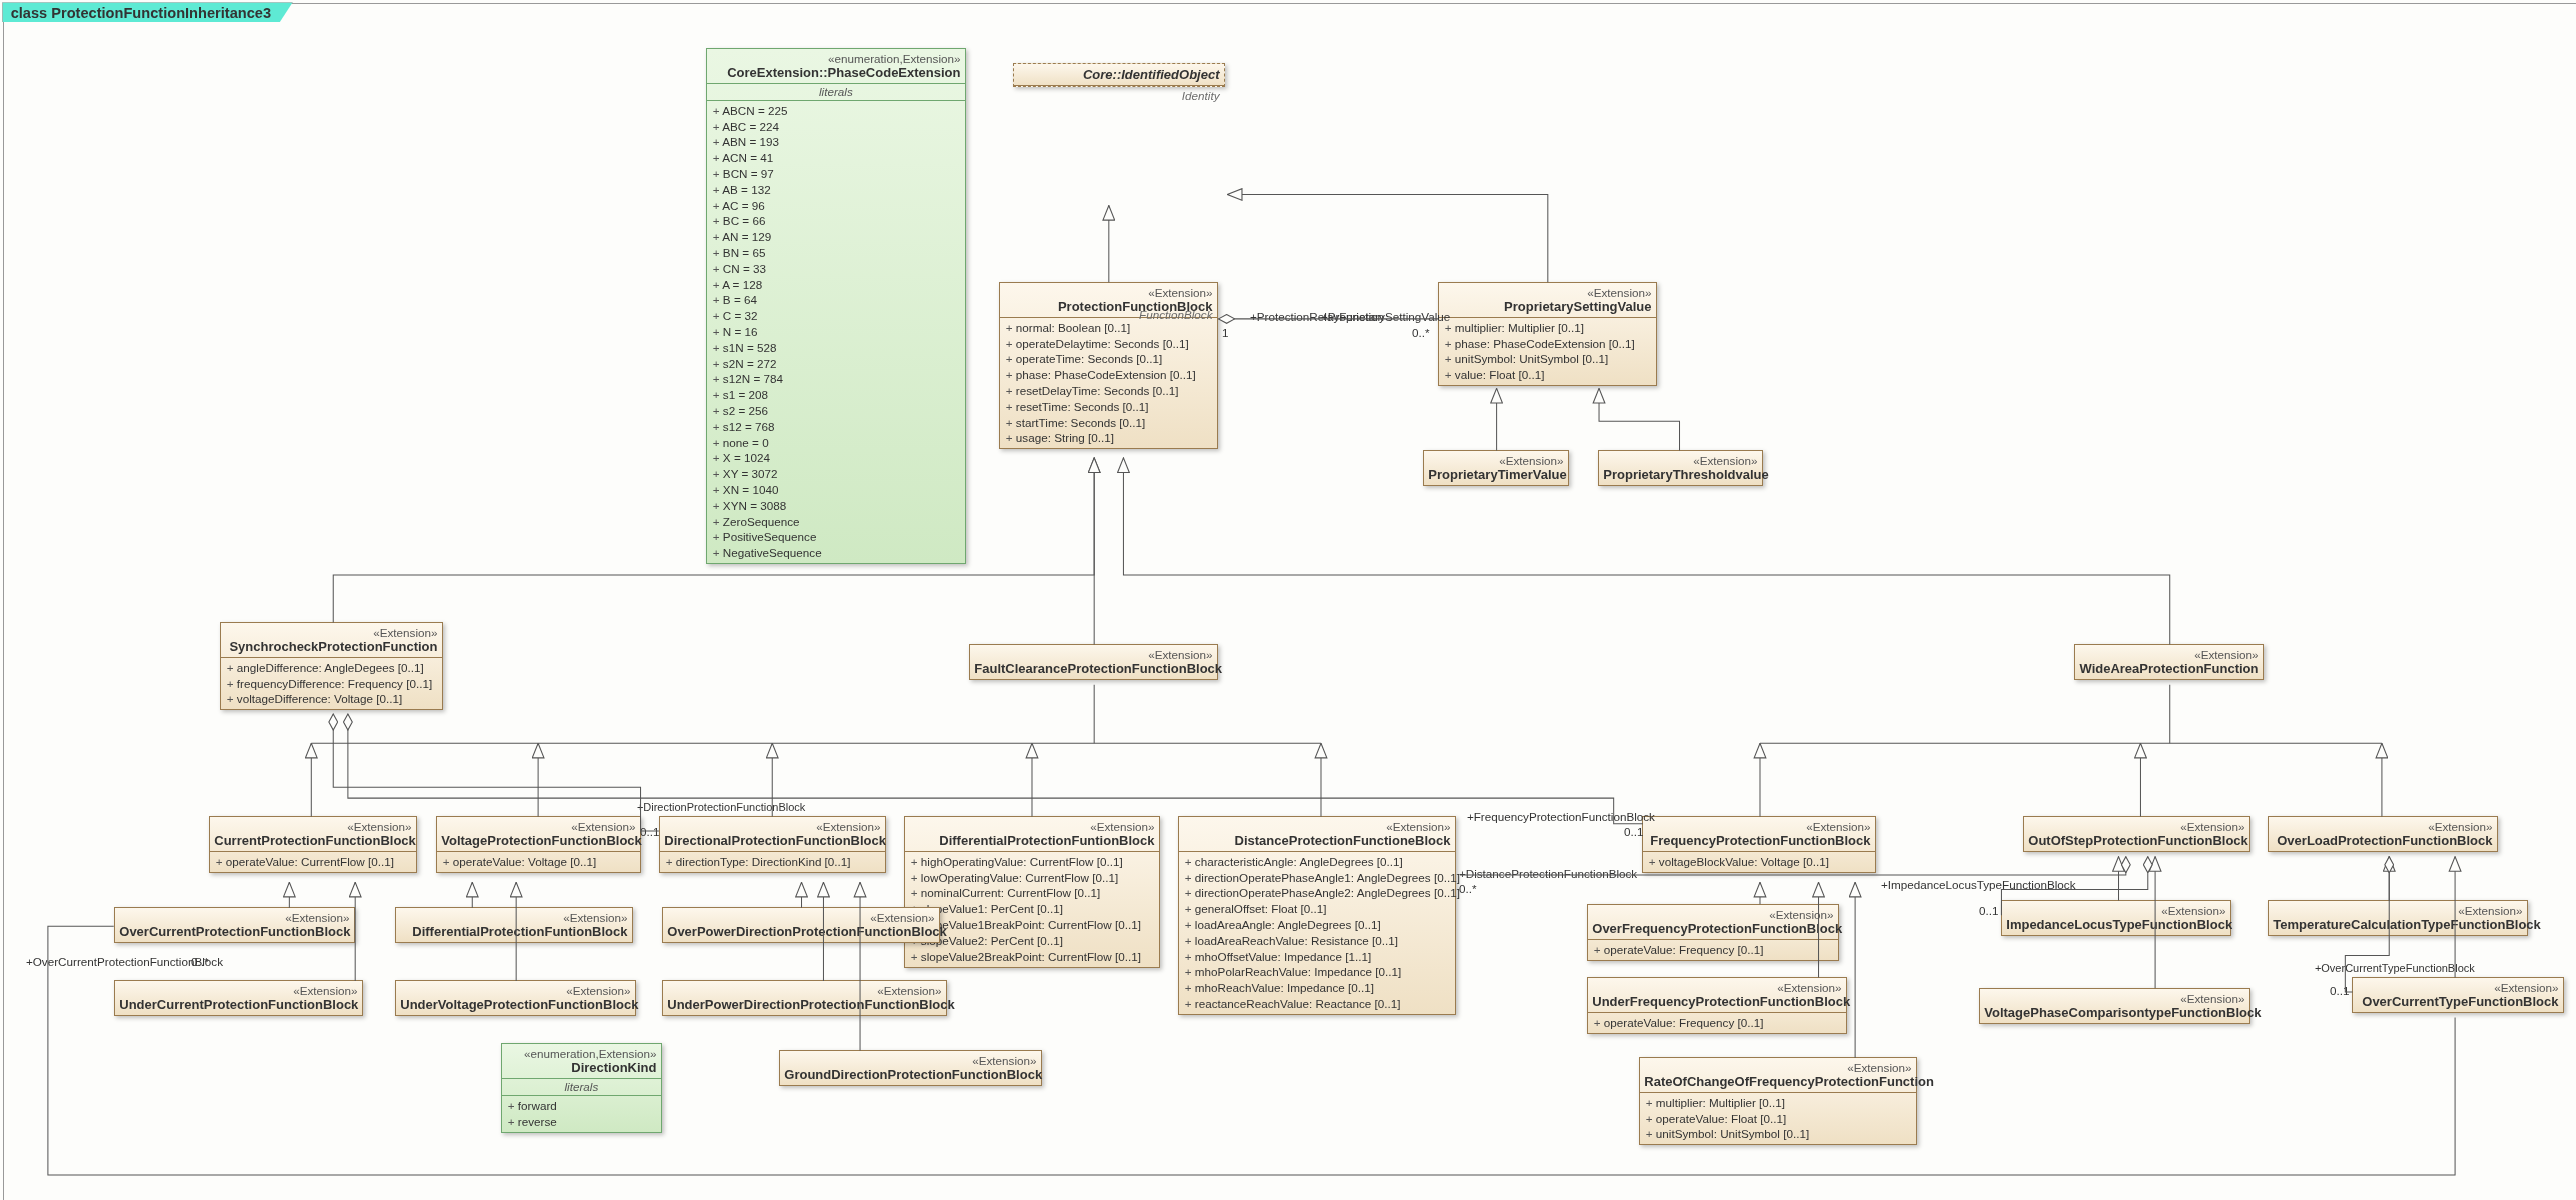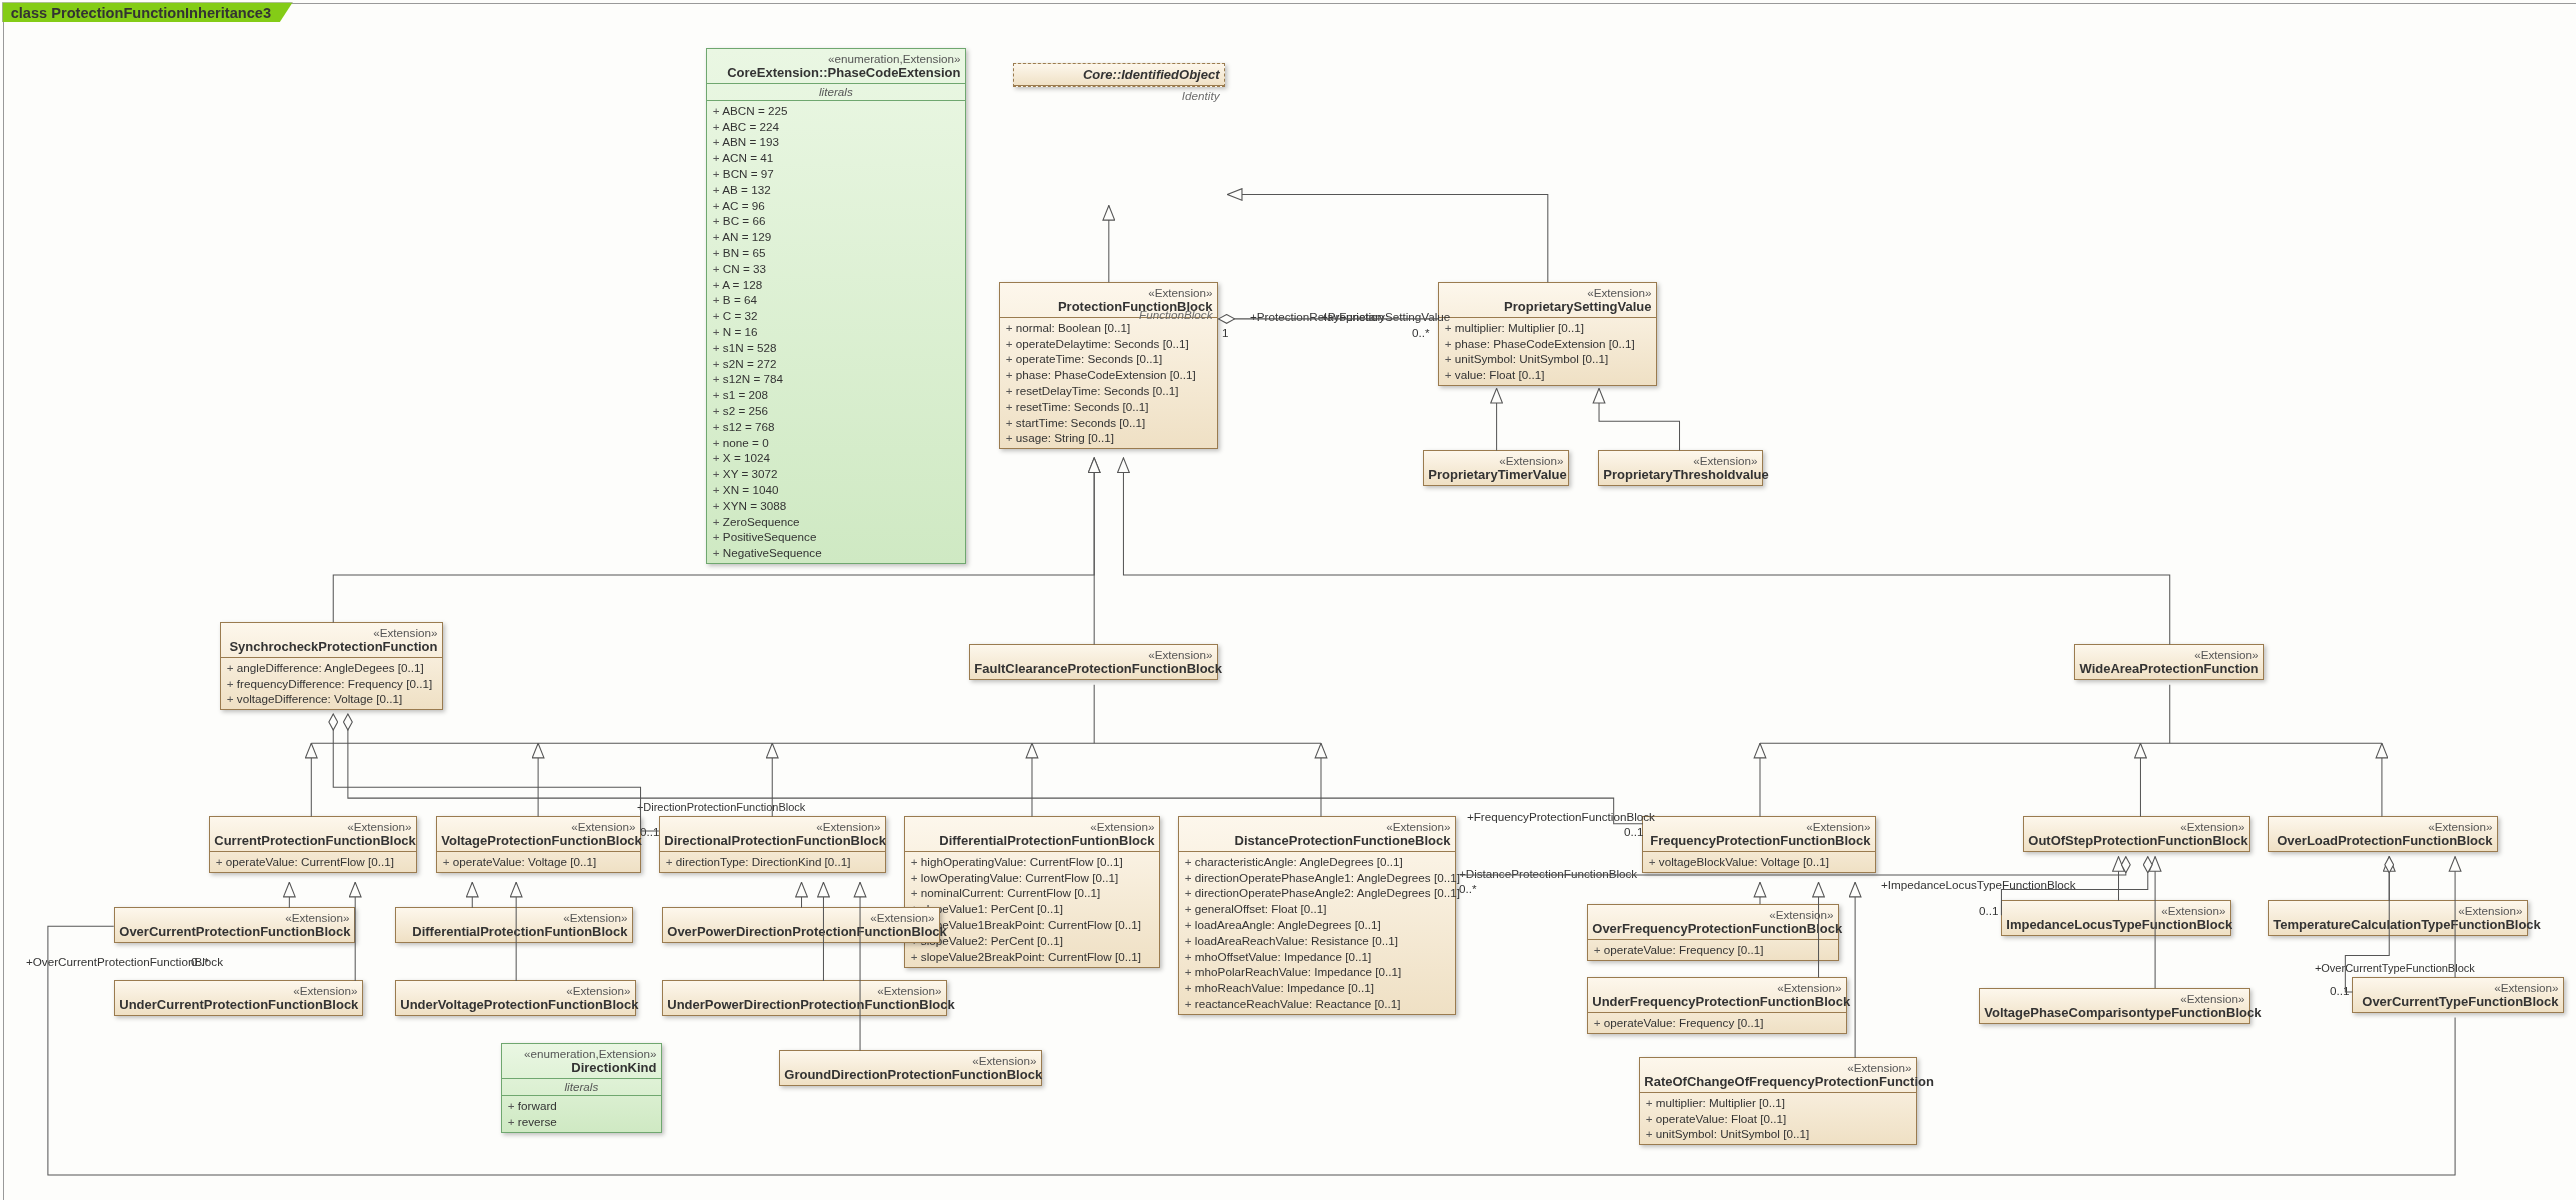--- a/index.html
+++ b/index.html
@@ -18,21 +18,21 @@
     margin: 2.9px;
     box-sizing: border-box;
     background: #fdfdfb;
   }
   .frame-tab {
     position: absolute;
     top: -1.5px;
     left: -1.5px;
     border: 1.5px solid #999;
     border-bottom: none;
-    background: #84cc16;
+    background: #5eead4;
     padding: 1.5px 20.5px 1.5px 7.3px;
     font-weight: bold;
     font-size: 14.6px;
     clip-path: polygon(0 0, 100% 0, calc(100% - 13px) 100%, 0 100%);
   }
   .frame-tab .kw { font-weight: bold; }
   .frame-tab .nm { font-weight: bold; }
 
   .cls {
     position: absolute;
@@ -281,21 +281,21 @@
       <div class="stereo">«Extension»</div>
       <div class="name">DistanceProtectionFunctioneBlock</div>
     </div>
     <div class="body">
       <div class="attr">characteristicAngle: AngleDegrees [0..1]</div>
       <div class="attr">directionOperatePhaseAngle1: AngleDegrees [0..1]</div>
       <div class="attr">directionOperatePhaseAngle2: AngleDegrees [0..1]</div>
       <div class="attr">generalOffset: Float [0..1]</div>
       <div class="attr">loadAreaAngle: AngleDegrees [0..1]</div>
       <div class="attr">loadAreaReachValue: Resistance [0..1]</div>
-      <div class="attr">mhoOffsetValue: Impedance [0..1]</div>
+      <div class="attr">mhoOffsetValue: Impedance [1..1]</div>
       <div class="attr">mhoPolarReachValue: Impedance [0..1]</div>
       <div class="attr">mhoReachValue: Impedance [0..1]</div>
       <div class="attr">reactanceReachValue: Reactance [0..1]</div>
     </div>
   </div>
 
   <div class="cls" style="left:1638px; top:812px; width:234px;">
     <div class="hdr">
       <div class="stereo">«Extension»</div>
       <div class="name">FrequencyProtectionFunctionBlock</div>

